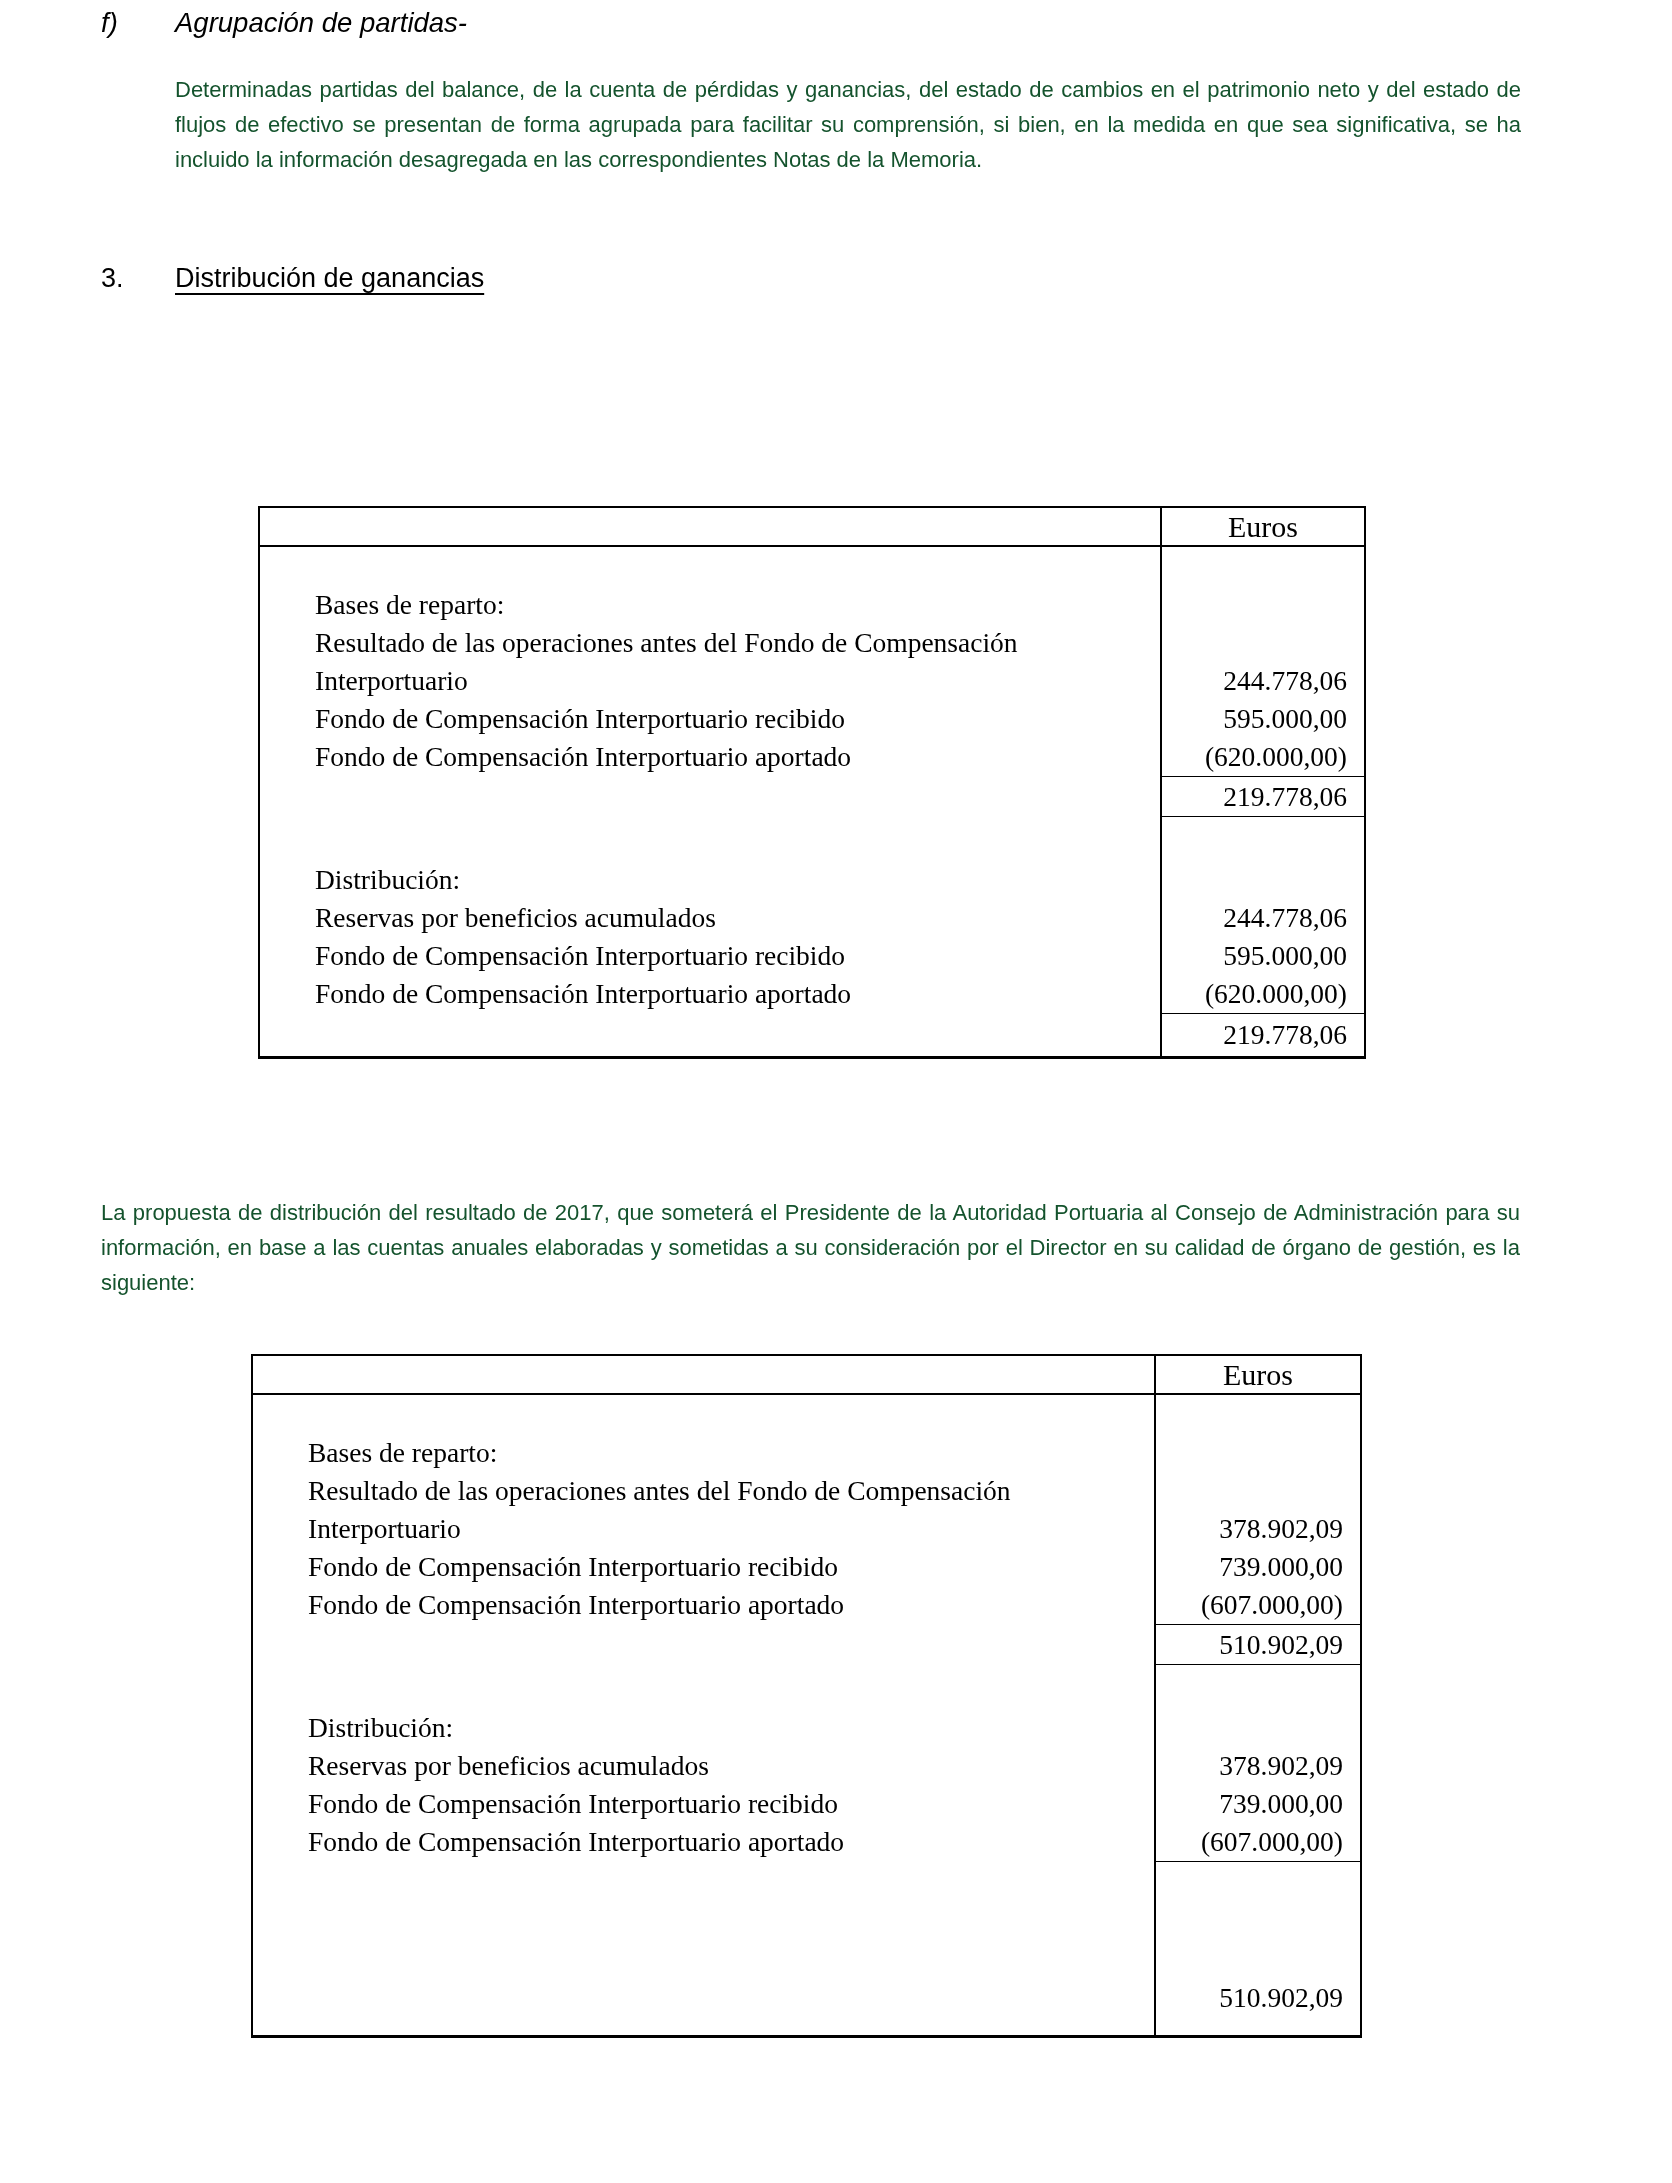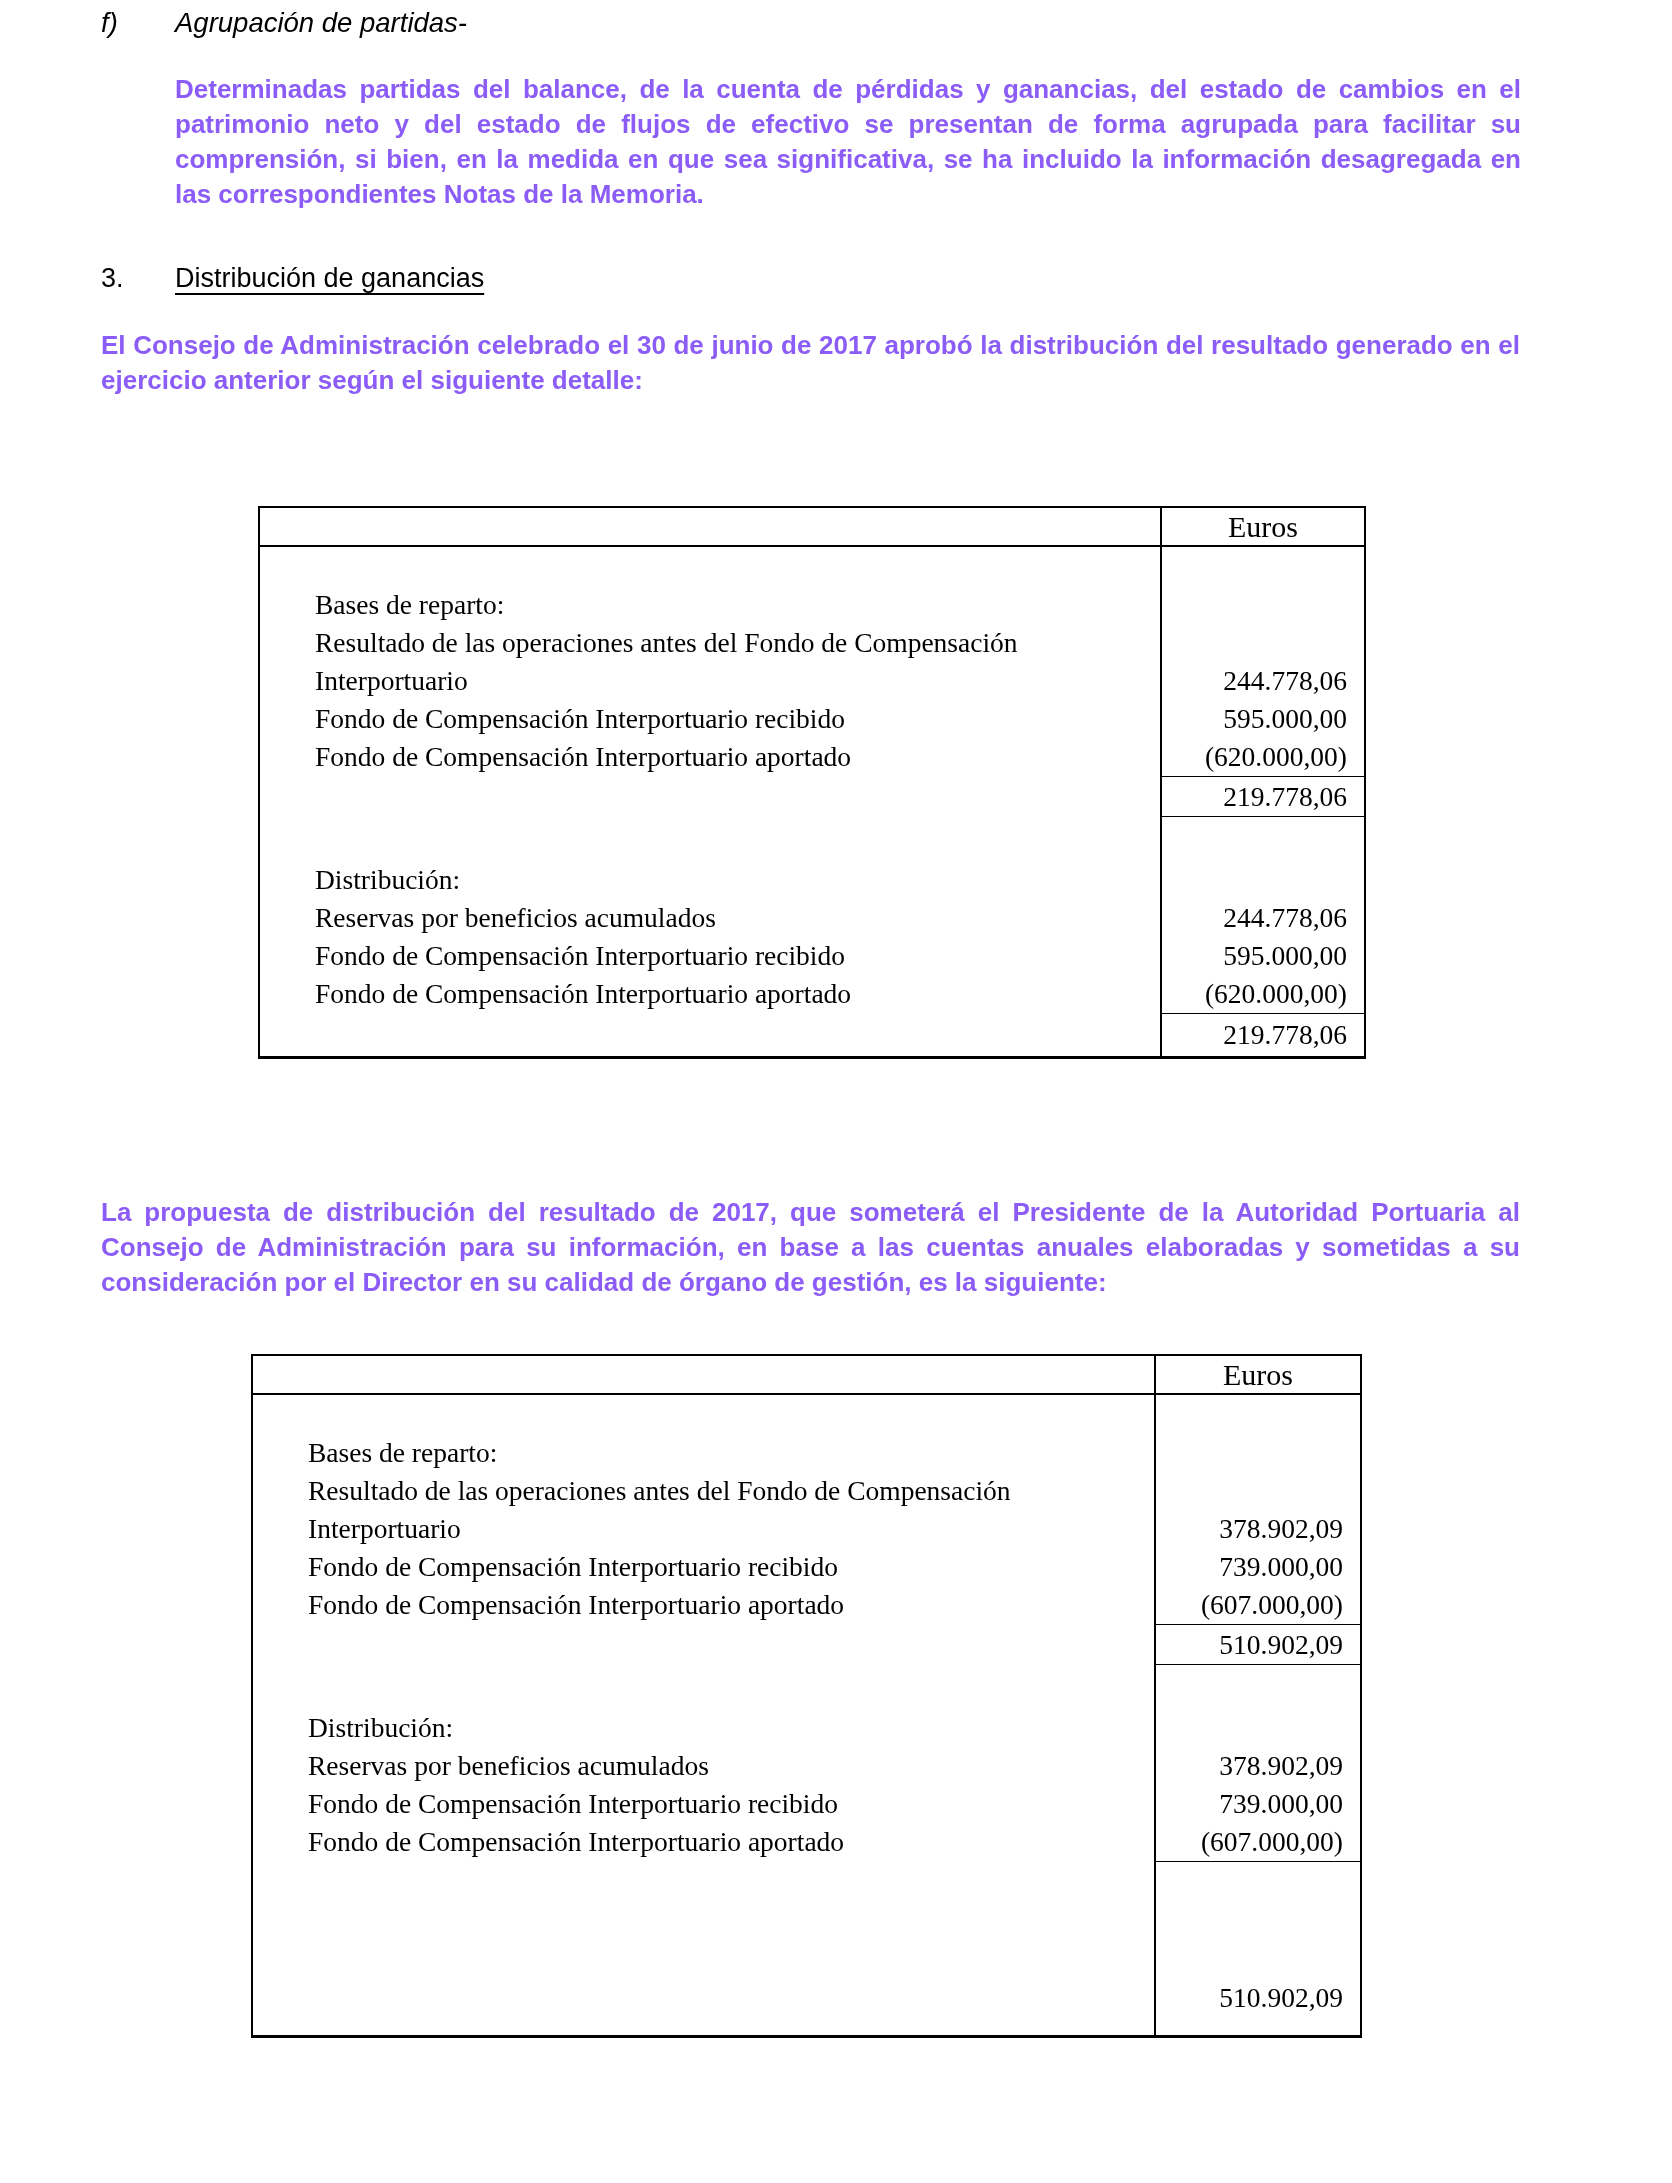--- a/index.html
+++ b/index.html
@@ -17,25 +17,24 @@
   
   .heading { position: absolute; left: 101px; display: flex; line-height: 35px; }
   .heading .h-label { display: inline-block; width: 74px; flex: 0 0 74px; }
   .h-f { top: 4.7px; font-size: 27.5px; font-style: italic; }
   .h-3 { top: 261px; font-size: 27px; }
   .h-3 .h-title { text-decoration: underline; text-underline-offset: 6.3px; text-decoration-thickness: 2.4px; }
 
   
   .para {
     position: absolute;
-    font-size: 26px;
+    font-size: 22px;
     line-height: 35px;
     text-align: justify;
-    color: #8b5cf6;
-    font-weight: bold;
+    color: #14532d;
   }
   .para-1 { left: 175px; top: 72px;  width: 1346px; }
   .para-2 { left: 101px; top: 328px; width: 1419px; }
   .para-3 { left: 101px; top: 1195px; width: 1419px; }
 
   
   .acct-table {
     position: absolute;
     background: #ffffff;
     border: 2.4px solid #000000;
@@ -82,21 +81,20 @@
     <span class="h-title">Agrupación de partidas-</span>
   </div>
 
   <p class="para para-1">Determinadas partidas del balance, de la cuenta de pérdidas y ganancias, del estado de cambios en el patrimonio neto y del estado de flujos de efectivo se presentan de forma agrupada para facilitar su comprensión, si bien, en la medida en que sea significativa, se ha incluido la información desagregada en las correspondientes Notas de la Memoria.</p>
 
   <div class="heading h-3">
     <span class="h-label">3.</span>
     <span class="h-title">Distribución de ganancias</span>
   </div>
 
-  <p class="para para-2">El Consejo de Administración celebrado el 30 de junio de 2017 aprobó la distribución del resultado generado en el ejercicio anterior según el siguiente detalle:</p>
 
   <div class="acct-table t1">
     <div class="row header-row">
       <div class="cl"></div>
       <div class="cr">Euros</div>
     </div>
     <div class="row h50">
         <div class="cl"></div>
         <div class="cr"></div>
       </div>

